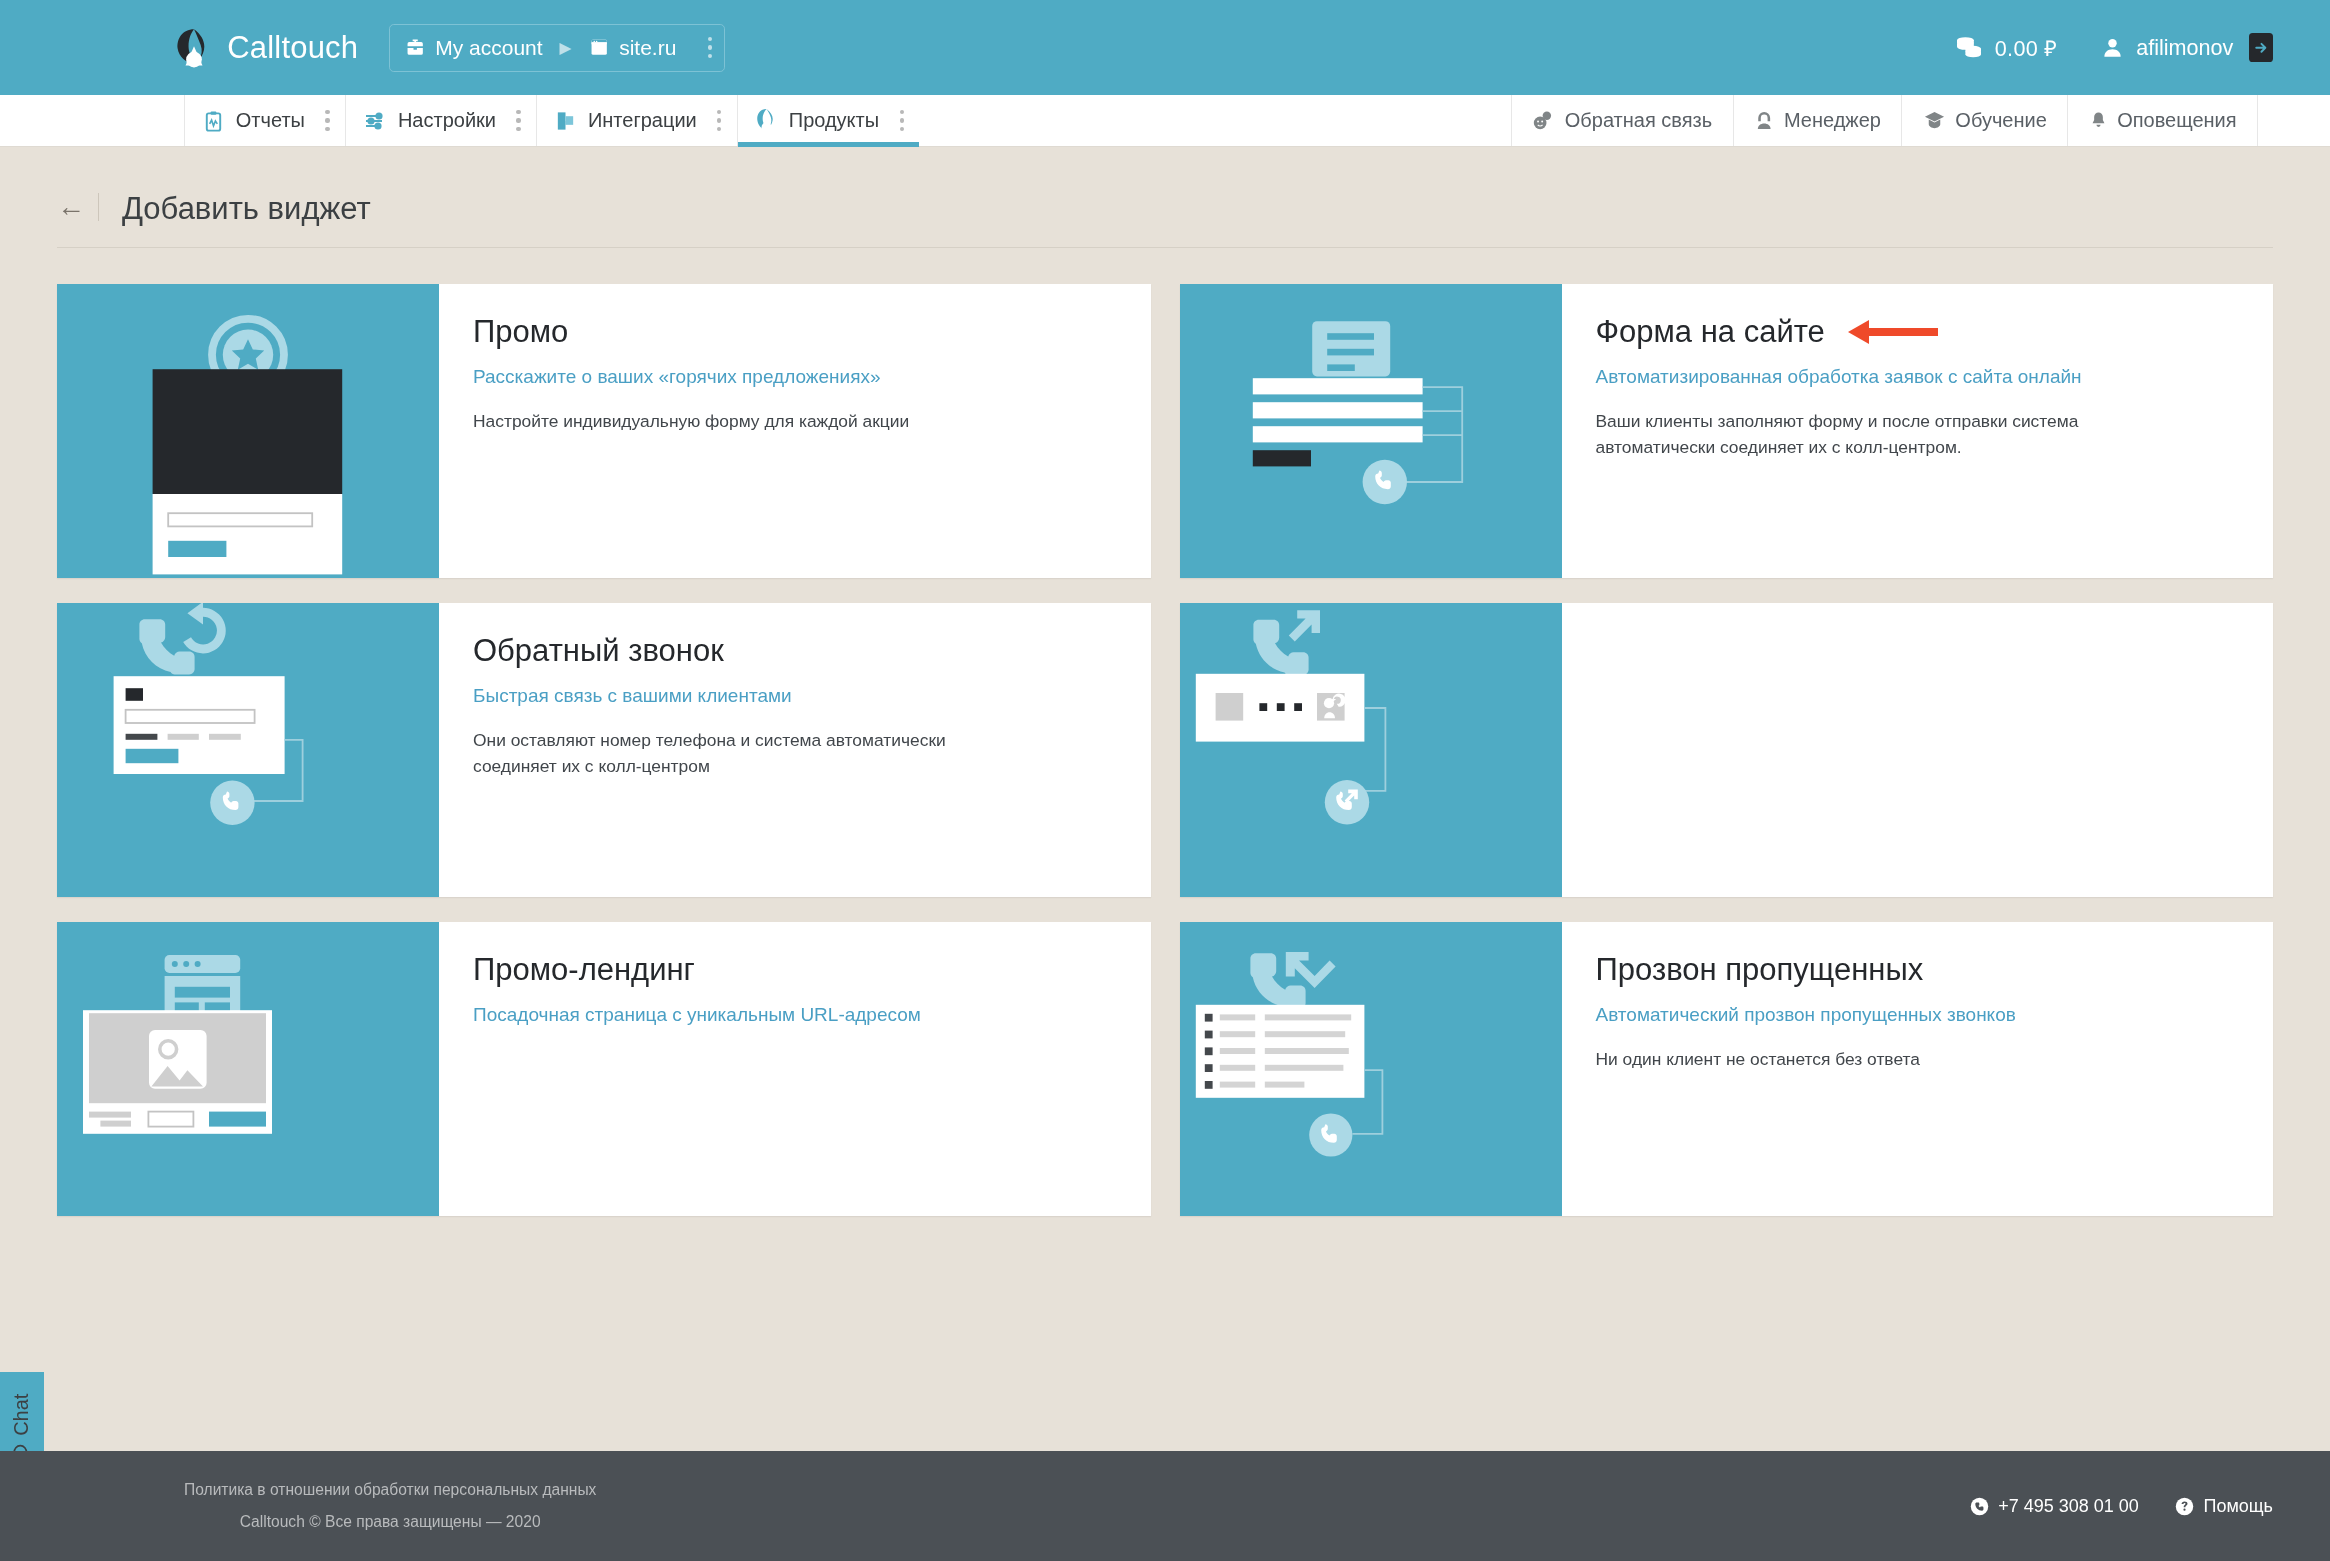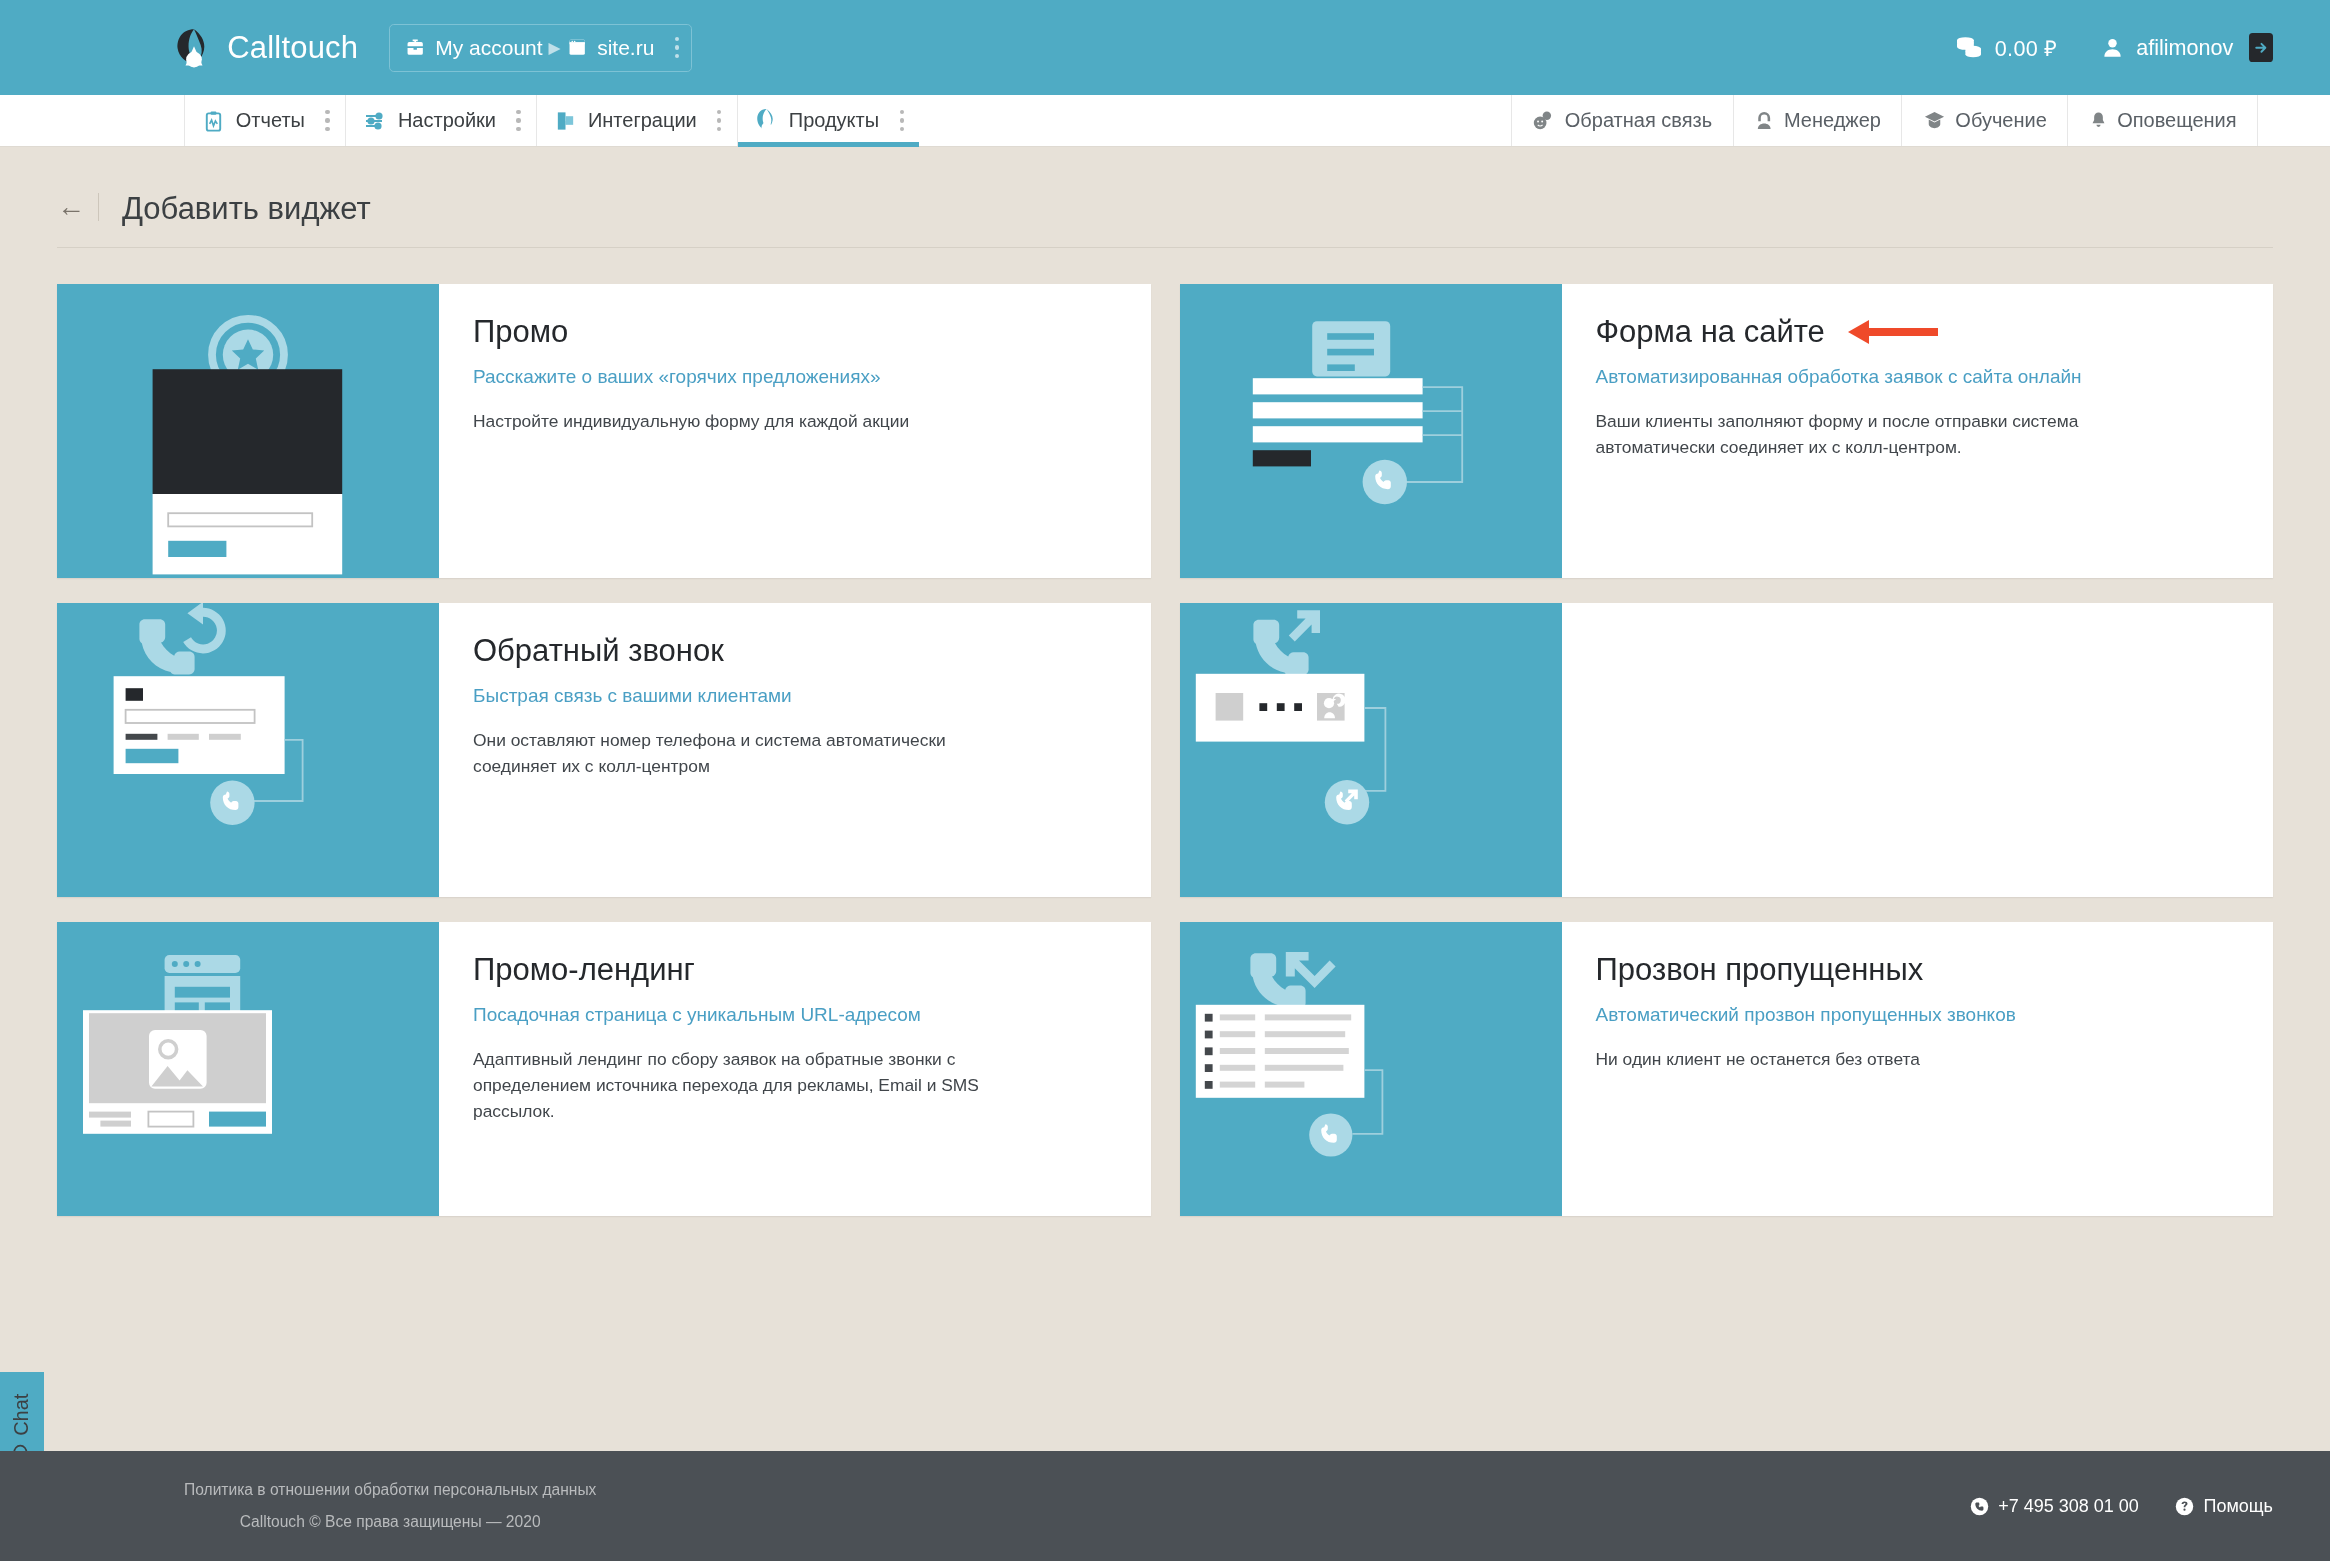--- a/index.html
+++ b/index.html
@@ -18,21 +18,21 @@
     position: relative;
   }
   .brand { display: flex; align-items: center; gap: 13.2px; }
   .brand-logo { width: 40px; height: 40px; position: relative; }
   .brand-name { color: #fff; font-size: 31px; letter-spacing: 0.2px; }
 
   .acct-box {
     margin-left: 31px;
     border: 1.2px solid #7dc2d5; border-radius: 4.8px;
     height: 48px; display: flex; align-items: center;
-    padding: 0 6px 0 14.4px; gap: 6px;
+    padding: 0 6px 0 14.4px; gap: 17px;
   }
   .acct-item { display: flex; align-items: center; gap: 10.2px; }
   .acct-label { color: #fff; font-size: 21px; }
   .acct-sep { color: #bfe0e9; font-size: 15.6px; }
 
   .topbar-right {
     margin-left: auto; display: flex; align-items: center; gap: 44px;
   }
   .coins-wrap { display: flex; align-items: center; gap: 12px; }
   .balance { color: #fff; font-size: 21.6px; letter-spacing: 0.3px; }
@@ -465,21 +465,20 @@
           <rect x="72" y="331" width="51" height="10" fill="#cfcfcf"></rect>
           <rect x="152" y="316" width="75" height="25" fill="#fff" stroke="#c3c3c3" stroke-width="3"></rect>
           <rect x="253" y="316" width="95" height="25" fill="#4fabc4"></rect>
         </svg>
       </div>
       <div class="card-body">
         <div class="card-title-row">
           <h2 class="card-title">Промо-лендинг</h2>
         </div>
         <div class="card-sub">Посадочная страница с уникальным URL-адресом</div>
-        <p class="card-desc">Адаптивный лендинг по сбору заявок на обратные звонки с определением источника перехода для рекламы, Email и SMS рассылок.</p>
       </div>
     </div>
 
     <div class="card">
       <div class="card-ill">
         <svg class="ill" style="left:0;top:0" width="382" height="294" viewBox="0 0 636 490">
           <path d="M126 52c-5 0-9 4-9 9v24c0 3 2 6 4 7 5 24 24 43 48 48 1 2 4 4 7 4h24c5 0 9-4 9-9v-20c0-5-4-9-9-9h-16c-4 0-8 3-9 7-9-5-17-13-22-22 4-1 7-5 7-9v-21c0-5-4-9-9-9z" fill="#abd9e6"></path>
           <path d="M176 50h38v14h-16l26 26 25-26 10 10-35 36-33-33v14h-15z" fill="#abd9e6"></path>
           <rect x="26" y="138" width="281" height="155" fill="#fff"></rect>
           <rect x="41" y="153" width="13" height="13" fill="#44484c"></rect>

